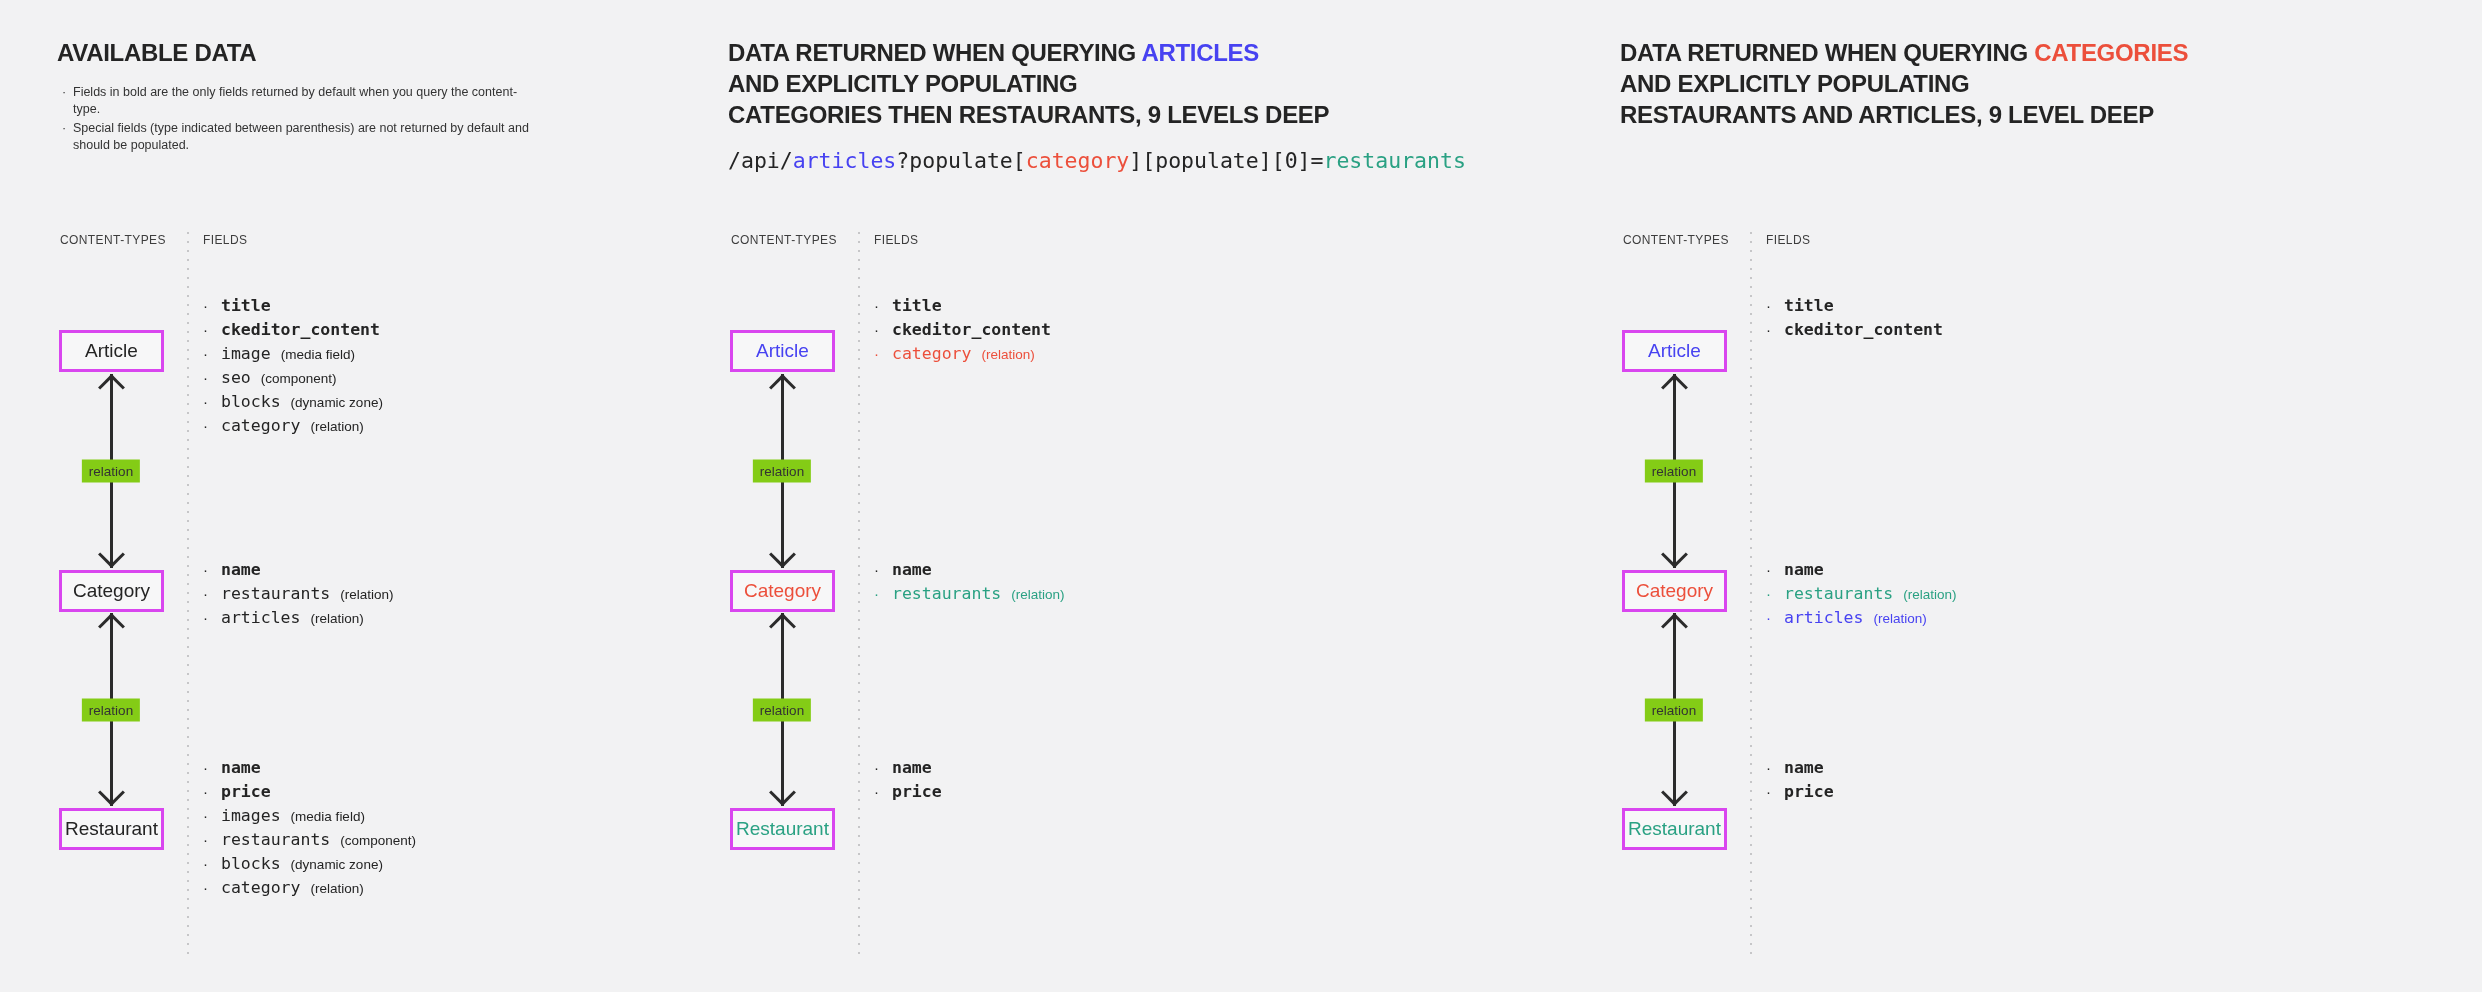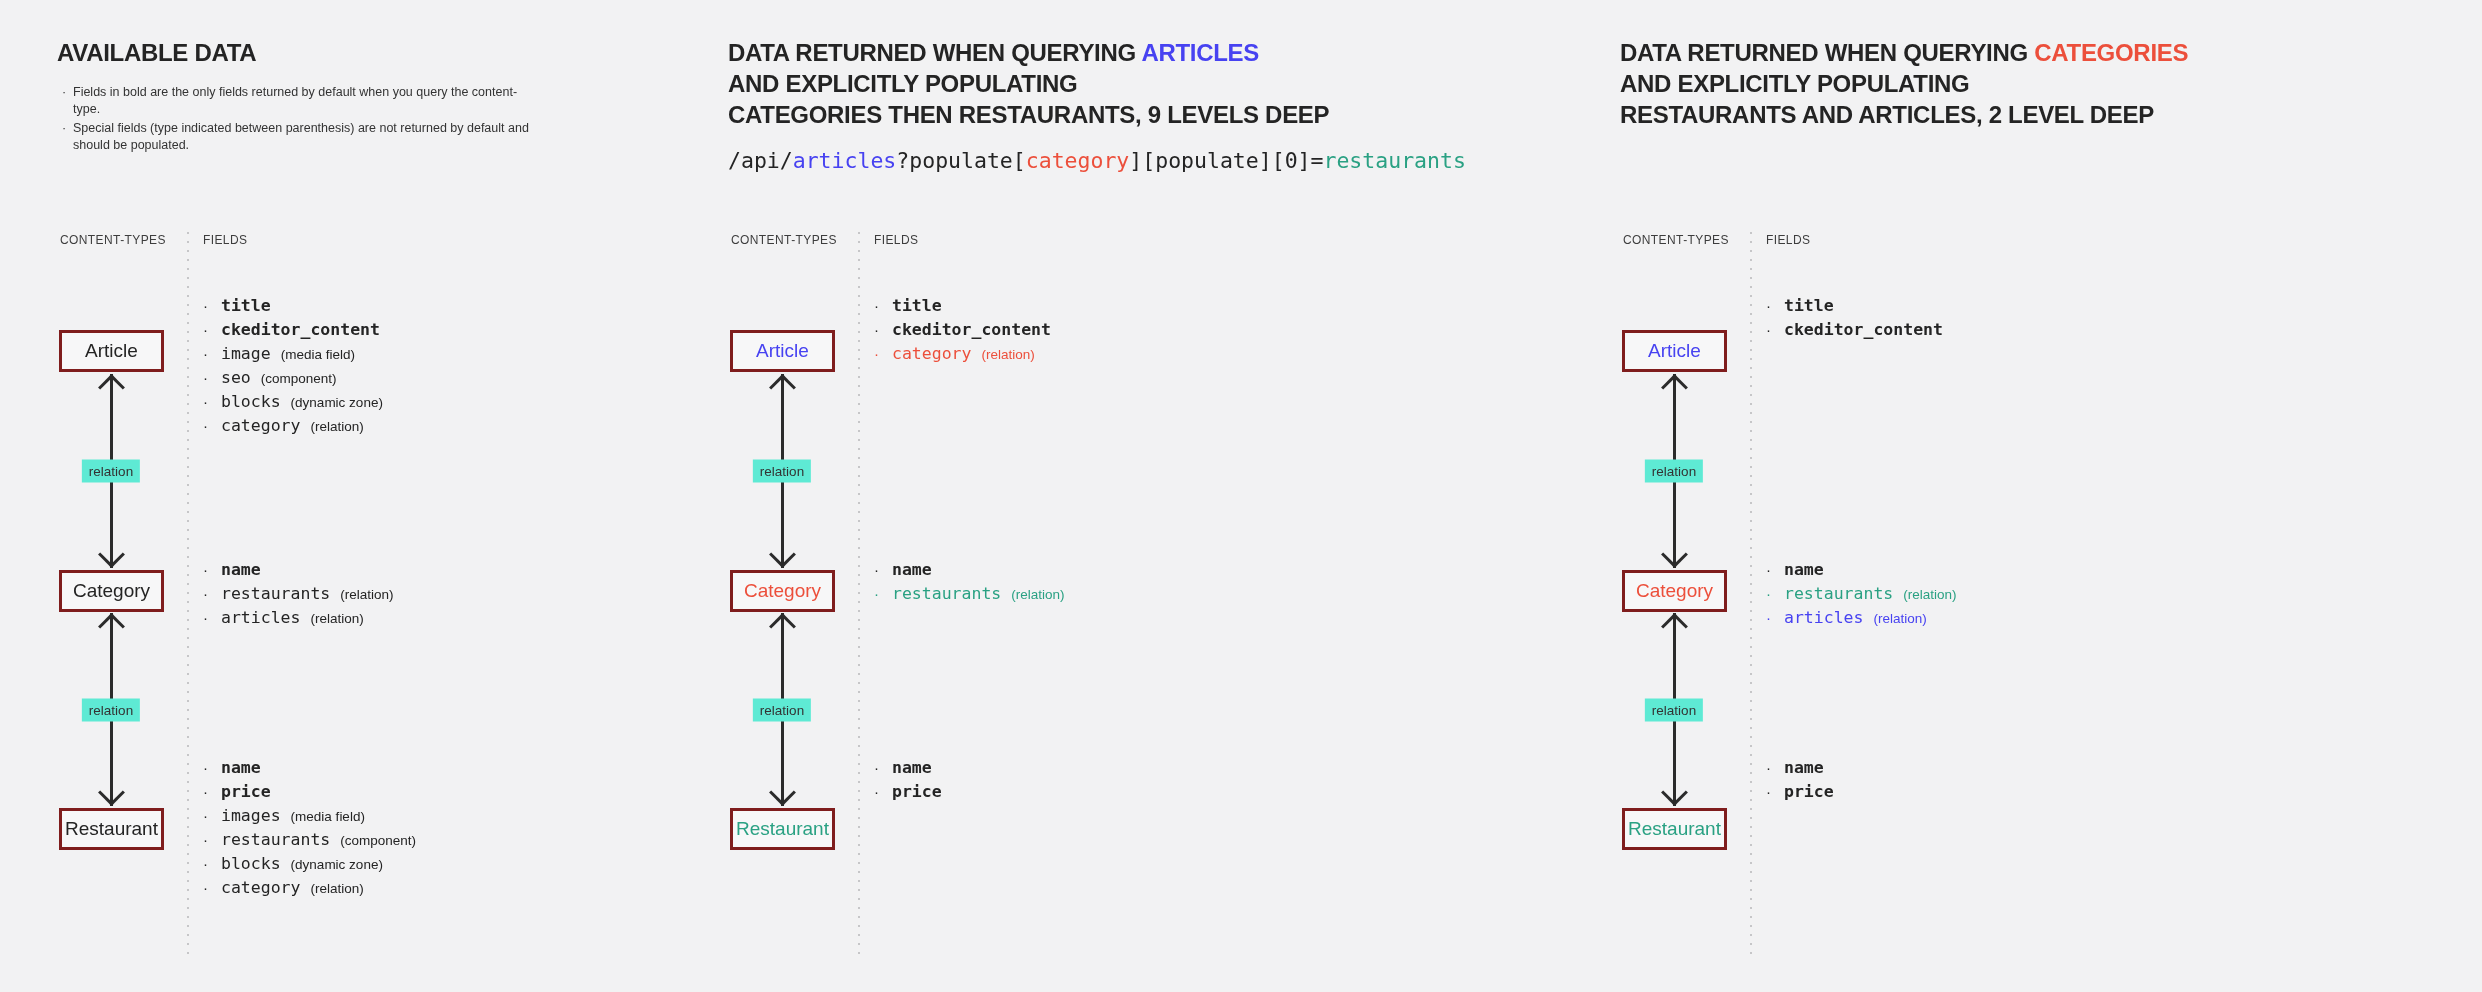--- a/index.html
+++ b/index.html
@@ -24,32 +24,32 @@
   .code{position:absolute;left:0;top:148px;font-family:"DejaVu Sans Mono",monospace;
         font-size:21.5px;white-space:pre;}
 
   
   .panel-label{position:absolute;top:233px;font-size:12px;letter-spacing:0.4px;color:#3d3d3d;white-space:nowrap;}
   .label-ct{left:3px;}
   .label-f{left:146px;}
   .vdivider{position:absolute;left:130px;top:232px;height:726px;width:2px;
             background-image:repeating-linear-gradient(to bottom,#c6c6c8 0 2px,transparent 2px 9px);}
 
-  .node{position:absolute;left:2px;width:99px;height:36px;border:3px solid #7f1d1d;background:#f7f7f8;
+  .node{position:absolute;left:2px;width:99px;height:36px;border:3px solid #d946ef;background:#f7f7f8;
         display:flex;align-items:center;justify-content:center;font-size:19px;}
   .node-0{top:330px}.node-1{top:570px}.node-2{top:808px}
 
   .connector{position:absolute;left:54px;width:0;}
   .connector::before{content:"";position:absolute;left:-1.5px;top:0;bottom:0;width:3px;background:#2b2b2b;}
   .connector-0{top:374px;height:194px;}
   .connector-1{top:613px;height:193px;}
   .chev{position:absolute;left:-9px;width:16px;height:16px;border-color:#2b2b2b;border-style:solid;}
   .chev-up{top:4px;border-width:3px 3px 0 0;transform:rotate(-45deg);}
   .chev-down{bottom:4px;border-width:0 3px 3px 0;transform:rotate(45deg);}
-  .rel-label{position:absolute;left:0;top:50%;transform:translate(-50%,-50%);background:#5eead4;
+  .rel-label{position:absolute;left:0;top:50%;transform:translate(-50%,-50%);background:#84cc16;
              padding:4px 7px;font-size:13.5px;color:#333;white-space:nowrap;}
 
   
   .fl{position:absolute;left:146px;}
   .fl-0{top:296px}.fl-1{top:560px}.fl-2{top:758px}
   .field{display:flex;align-items:baseline;height:24px;white-space:nowrap;color:#242424;}
   .field::before{content:"\00B7";margin-right:13px;font-size:15px;}
   .fname{font-family:"DejaVu Sans Mono",monospace;font-size:16.5px;}
   .field.bold .fname{font-weight:700;}
   .ftype{font-size:13.5px;margin-left:10px;}
@@ -219,21 +219,21 @@
       <div class="field bold">
           <span class="fname">price</span>
         </div>
     </div>
   </section>
 
   <section class="col" id="col-2">
     <h1 class="h-title">
       <span class="line"><span class="c-dark">DATA RETURNED WHEN QUERYING </span><span class="c-red">CATEGORIES</span></span>
       <span class="line"><span class="c-dark">AND EXPLICITLY POPULATING</span></span>
-      <span class="line"><span class="c-dark">RESTAURANTS AND ARTICLES, 2 LEVEL DEEP</span></span>
+      <span class="line"><span class="c-dark">RESTAURANTS AND ARTICLES, 9 LEVEL DEEP</span></span>
     </h1>
 
     <div class="panel-label label-ct">CONTENT-TYPES</div>
     <div class="panel-label label-f">FIELDS</div>
     <div class="vdivider"></div>
 
     <div class="node node-0">
         <span class="c-blue">Article</span>
       </div>
     <div class="node node-1">

